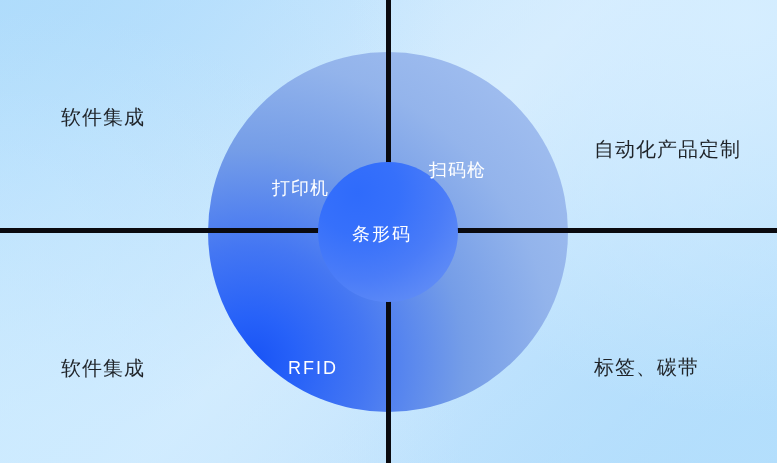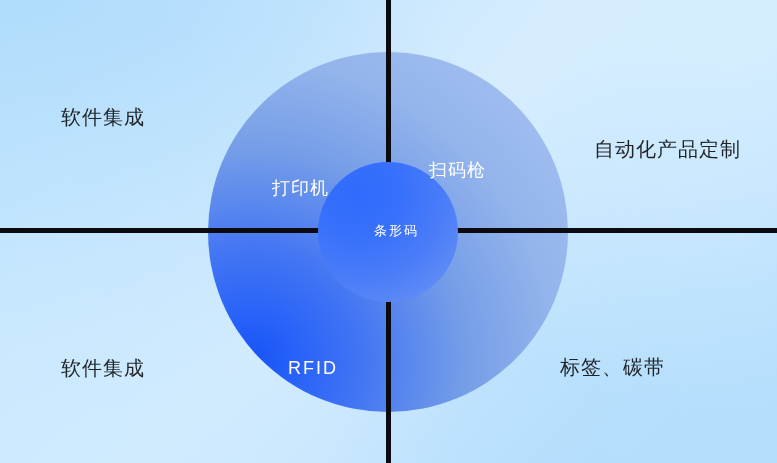--- a/index.html
+++ b/index.html
@@ -81,31 +81,30 @@
   .label-outside {
     font-size: 20px;
     color: #1f2328;
   }
   .label-inner-ring {
     font-size: 18px;
     color: #ffffff;
     margin-top: 48px;
   }
   .label-core {
-    font-size: 13px;
+    font-size: 18px;
     color: #ffffff;
     letter-spacing: 2px;
-    margin-left: 22px;
   }
 
   
   .lbl-sw-out { left: 61px;  top: 355px; }
   .lbl-nw-out { left: 61px;  top: 104px; }
   .lbl-ne-out { left: 594px; top: 104px; margin-top: 32px; }
-  .lbl-se-out { left: 560px; top: 354px; }
+  .lbl-se-out { left: 594px; top: 354px; }
 
   
   .lbl-printer  { left: 272px; top: 128px; }
   .lbl-scanner  { left: 429px; top: 110px; font-family: Liberation Mono, monospace; }
   .lbl-rfid     { left: 288px; top: 310px; letter-spacing: 2px; }
   .lbl-rental   { left: 430px; top: 310px; }
 
   
   .lbl-core { left: 352px; top: 222px; }
 </style>

